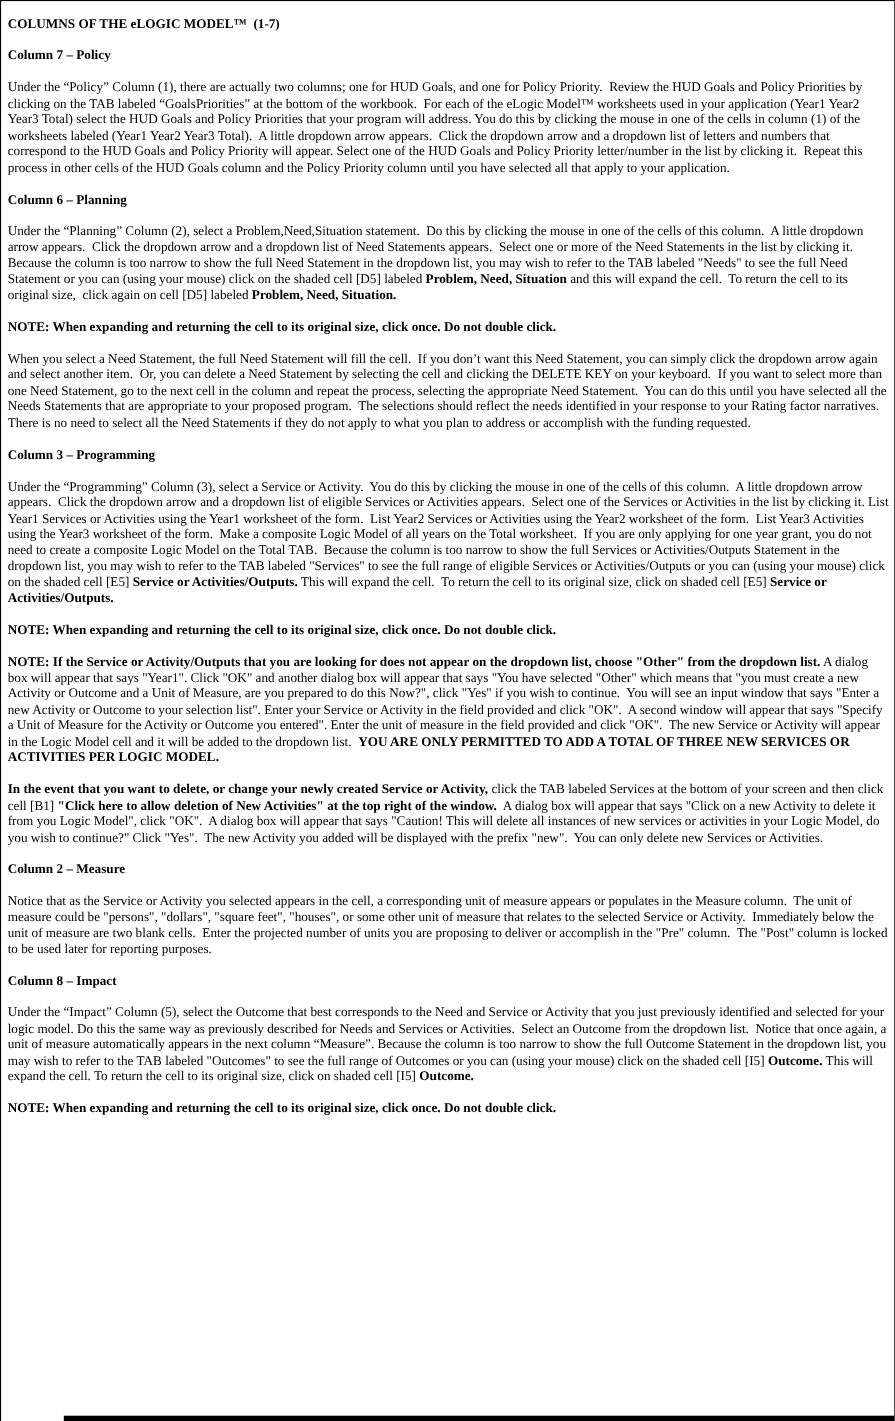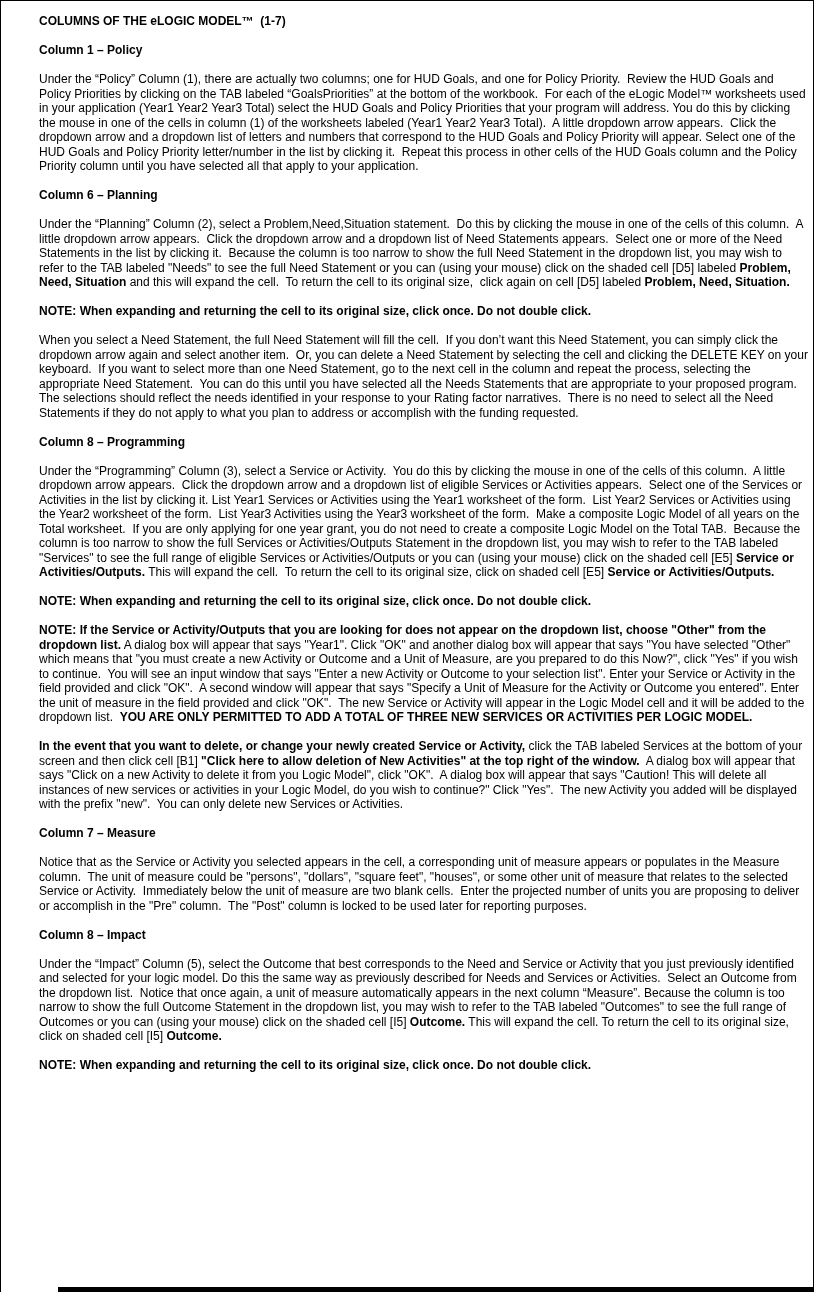--- a/index.html
+++ b/index.html
@@ -6,25 +6,24 @@
   .page {
     position: relative;
     width: 814px;
     height: 1292px;
     box-sizing: border-box;
     background: #ffffff;
     border-top: 1px solid #000;
     border-left: 1px solid #000;
     border-right: 1px solid #000;
     overflow: hidden;
-    font-family: Liberation Sans, sans-serif;
+    font-family: Liberation Serif, serif;
     font-size: 12px;
     line-height: 14.5px;
     color: #000000;
-    padding-left: 32px;
   }
   .content {
     padding: 13px 5px 0 6px;
   }
   .blk {
     margin: 0 0 14.5px 0;
     white-space: pre-wrap;
     word-wrap: break-word;
   }
   .blk b { font-weight: bold; }
@@ -36,31 +35,31 @@
     height: 5px;
     background: #000000;
   }
 </style>
 </head>
 <body>
 
 <div class="page">
   <div class="content">
     <div class="blk"><b>COLUMNS OF THE eLOGIC MODEL™  (1-7)</b></div>
-    <div class="blk"><b>Column 1 – Policy</b></div>
+    <div class="blk"><b>Column 7 – Policy</b></div>
     <div class="blk"><span>Under the “Policy” Column (1), there are actually two columns; one for HUD Goals, and one for Policy Priority.  Review the HUD Goals and Policy Priorities by clicking on the TAB labeled “GoalsPriorities” at the bottom of the workbook.  For each of the eLogic Model™ worksheets used in your application (Year1 Year2 Year3 Total) select the HUD Goals and Policy Priorities that your program will address. You do this by clicking the mouse in one of the cells in column (1) of the worksheets labeled (Year1 Year2 Year3 Total).  A little dropdown arrow appears.  Click the dropdown arrow and a dropdown list of letters and numbers that correspond to the HUD Goals and Policy Priority will appear. Select one of the HUD Goals and Policy Priority letter/number in the list by clicking it.  Repeat this process in other cells of the HUD Goals column and the Policy Priority column until you have selected all that apply to your application.</span></div>
     <div class="blk"><b>Column 6 – Planning</b></div>
     <div class="blk"><span>Under the “Planning” Column (2), select a Problem,Need,Situation statement.  Do this by clicking the mouse in one of the cells of this column.  A little dropdown arrow appears.  Click the dropdown arrow and a dropdown list of Need Statements appears.  Select one or more of the Need Statements in the list by clicking it.  Because the column is too narrow to show the full Need Statement in the dropdown list, you may wish to refer to the TAB labeled "Needs" to see the full Need Statement or you can (using your mouse) click on the shaded cell [D5] labeled </span><b>Problem, Need, Situation</b><span> and this will expand the cell.  To return the cell to its original size,  click again on cell [D5] labeled </span><b>Problem, Need, Situation.</b></div>
     <div class="blk"><b>NOTE: When expanding and returning the cell to its original size, click once. Do not double click.</b></div>
     <div class="blk"><span>When you select a Need Statement, the full Need Statement will fill the cell.  If you don’t want this Need Statement, you can simply click the dropdown arrow again and select another item.  Or, you can delete a Need Statement by selecting the cell and clicking the DELETE KEY on your keyboard.  If you want to select more than one Need Statement, go to the next cell in the column and repeat the process, selecting the appropriate Need Statement.  You can do this until you have selected all the Needs Statements that are appropriate to your proposed program.  The selections should reflect the needs identified in your response to your Rating factor narratives.  There is no need to select all the Need Statements if they do not apply to what you plan to address or accomplish with the funding requested.</span></div>
-    <div class="blk"><b>Column 8 – Programming</b></div>
+    <div class="blk"><b>Column 3 – Programming</b></div>
     <div class="blk"><span>Under the “Programming” Column (3), select a Service or Activity.  You do this by clicking the mouse in one of the cells of this column.  A little dropdown arrow appears.  Click the dropdown arrow and a dropdown list of eligible Services or Activities appears.  Select one of the Services or Activities in the list by clicking it. List Year1 Services or Activities using the Year1 worksheet of the form.  List Year2 Services or Activities using the Year2 worksheet of the form.  List Year3 Activities using the Year3 worksheet of the form.  Make a composite Logic Model of all years on the Total worksheet.  If you are only applying for one year grant, you do not need to create a composite Logic Model on the Total TAB.  Because the column is too narrow to show the full Services or Activities/Outputs Statement in the dropdown list, you may wish to refer to the TAB labeled "Services" to see the full range of eligible Services or Activities/Outputs or you can (using your mouse) click on the shaded cell [E5] </span><b>Service or Activities/Outputs.</b><span> This will expand the cell.  To return the cell to its original size, click on shaded cell [E5] </span><b>Service or Activities/Outputs.</b></div>
     <div class="blk"><b>NOTE: When expanding and returning the cell to its original size, click once. Do not double click.</b></div>
     <div class="blk"><b>NOTE: If the Service or Activity/Outputs that you are looking for does not appear on the dropdown list, choose "Other" from the dropdown list.</b><span> A dialog box will appear that says "Year1". Click "OK" and another dialog box will appear that says "You have selected "Other" which means that "you must create a new Activity or Outcome and a Unit of Measure, are you prepared to do this Now?", click "Yes" if you wish to continue.  You will see an input window that says "Enter a new Activity or Outcome to your selection list". Enter your Service or Activity in the field provided and click "OK".  A second window will appear that says "Specify a Unit of Measure for the Activity or Outcome you entered". Enter the unit of measure in the field provided and click "OK".  The new Service or Activity will appear in the Logic Model cell and it will be added to the dropdown list.  </span><b>YOU ARE ONLY PERMITTED TO ADD A TOTAL OF THREE NEW SERVICES OR ACTIVITIES PER LOGIC MODEL.</b></div>
     <div class="blk"><b>In the event that you want to delete, or change your newly created Service or Activity,</b><span> click the TAB labeled Services at the bottom of your screen and then click cell [B1] </span><b>"Click here to allow deletion of New Activities" at the top right of the window.</b><span>  A dialog box will appear that says "Click on a new Activity to delete it from you Logic Model", click "OK".  A dialog box will appear that says "Caution! This will delete all instances of new services or activities in your Logic Model, do you wish to continue?" Click "Yes".  The new Activity you added will be displayed with the prefix "new".  You can only delete new Services or Activities.</span></div>
-    <div class="blk"><b>Column 7 – Measure</b></div>
+    <div class="blk"><b>Column 2 – Measure</b></div>
     <div class="blk"><span>Notice that as the Service or Activity you selected appears in the cell, a corresponding unit of measure appears or populates in the Measure column.  The unit of measure could be "persons", "dollars", "square feet", "houses", or some other unit of measure that relates to the selected Service or Activity.  Immediately below the unit of measure are two blank cells.  Enter the projected number of units you are proposing to deliver or accomplish in the "Pre" column.  The "Post" column is locked to be used later for reporting purposes.</span></div>
     <div class="blk"><b>Column 8 – Impact</b></div>
     <div class="blk"><span>Under the “Impact” Column (5), select the Outcome that best corresponds to the Need and Service or Activity that you just previously identified and selected for your logic model. Do this the same way as previously described for Needs and Services or Activities.  Select an Outcome from the dropdown list.  Notice that once again, a unit of measure automatically appears in the next column “Measure”. Because the column is too narrow to show the full Outcome Statement in the dropdown list, you may wish to refer to the TAB labeled "Outcomes" to see the full range of Outcomes or you can (using your mouse) click on the shaded cell [I5] </span><b>Outcome.</b><span> This will expand the cell. To return the cell to its original size, click on shaded cell [I5] </span><b>Outcome.</b></div>
     <div class="blk"><b>NOTE: When expanding and returning the cell to its original size, click once. Do not double click.</b></div>
   </div>
   <div class="bottom-bar"></div>
 </div>
 
 </body></html>

